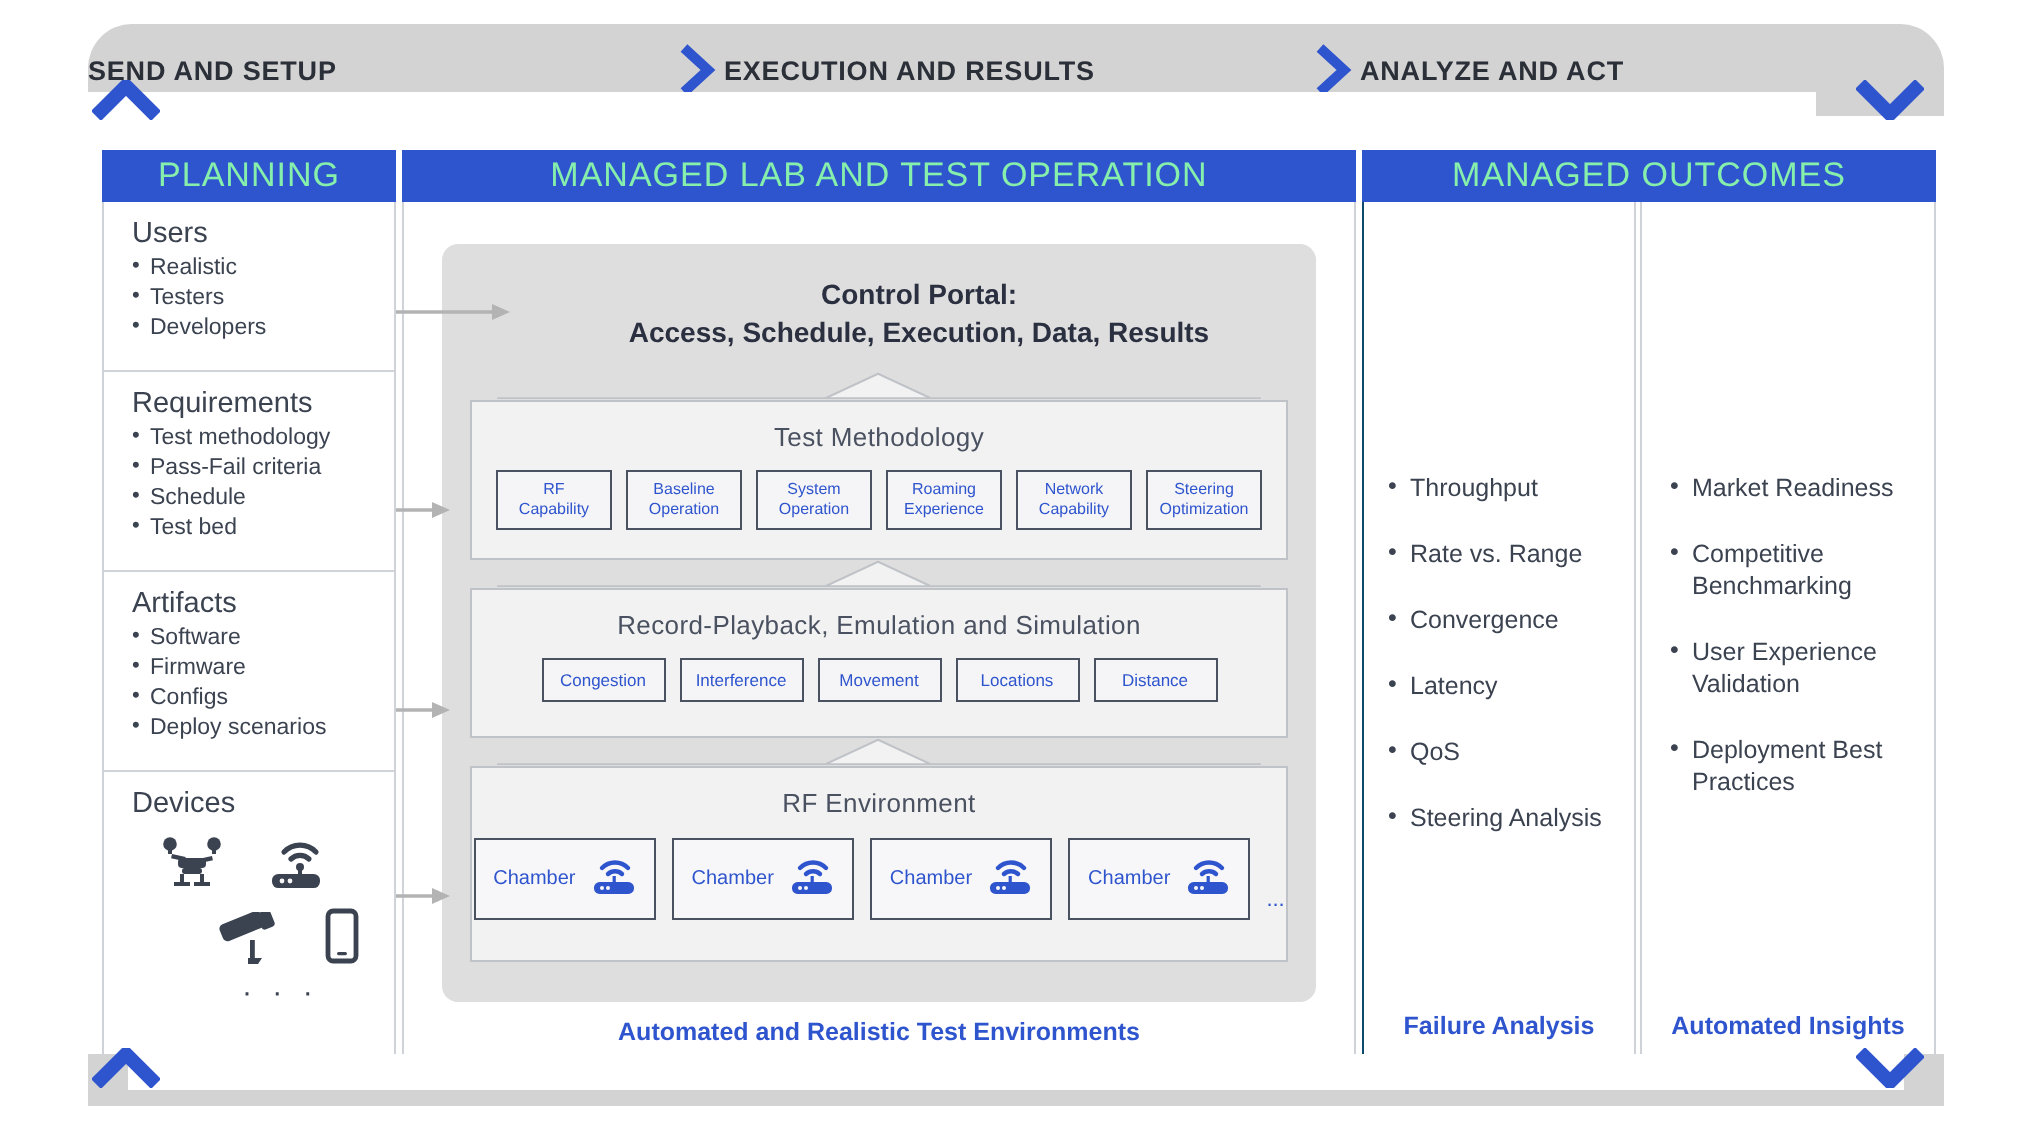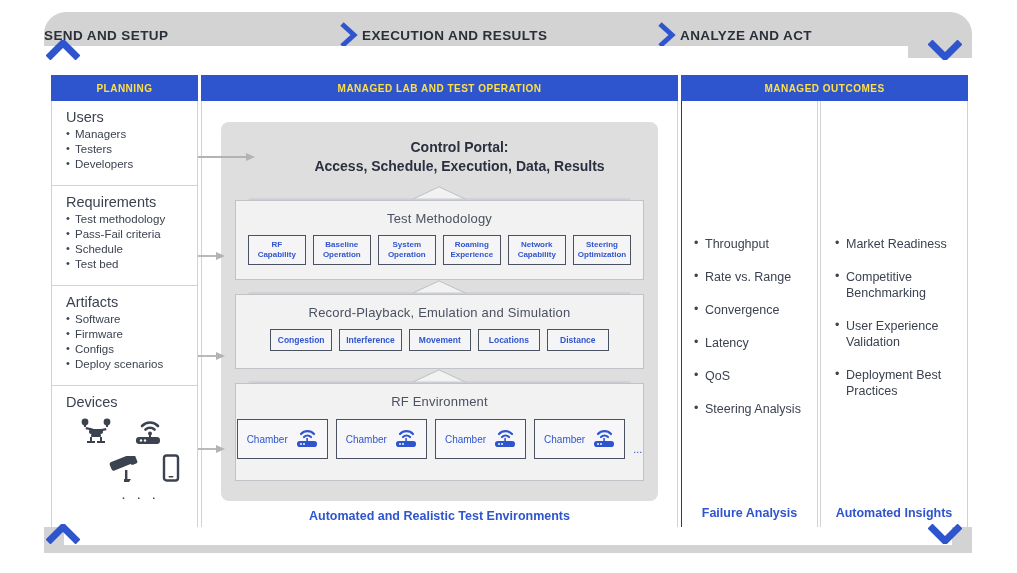--- a/index.html
+++ b/index.html
@@ -40,21 +40,21 @@
   .botbar-wrap { position: absolute; left: 44px; top: 527px; width: 928px; height: 26px; }
   .botbar { position: absolute; inset: 0; background: #d3d3d3; }
   .bot-inner { position: absolute; left: 20px; top: 0; width: 888px; height: 18px; background: #fff; }
   .chev-bl { position: absolute; left: 46px; top: 524px; z-index: 6; }
   .chev-br { position: absolute; left: 928px; top: 524px; z-index: 6; }
 
   
   .hdr {
     position: absolute; top: 75px; height: 26px;
     background: #2f55ce;
-    color: #fde047; font-size: 10px; font-weight: bold; letter-spacing: .5px;
+    color: #86efac; font-size: 17px; font-weight: normal; letter-spacing: .5px;
     display: flex; align-items: center; justify-content: center;
   }
   .hdr-planning { left: 51px;  width: 147px; }
   .hdr-managed  { left: 201px; width: 477px; }
   .hdr-outcomes { left: 681px; width: 287px; }
 
   
   .col { position: absolute; top: 101px; height: 426px; background: #fff; }
   .col-planning { left: 51px;  width: 147px; border-left: 1px solid #cfd2d6; border-right: 1px solid #cfd2d6; }
   .col-managed  { left: 201px; width: 477px; border-left: 1px solid #cfd2d6; border-right: 1px solid #cfd2d6; }
@@ -87,21 +87,21 @@
   .panel {
     position: absolute; left: 14px; width: 409px;
     background: #f2f2f2; border: 1px solid #bfc3c8;
   }
   .panel-methodology { top: 78px;  height: 80px; }
   .panel-record      { top: 172px; height: 75px; }
   .panel-rf          { top: 261px; height: 98px; }
   .panel-h {
     text-align: center; font-size: 13px; color: #4a5160; margin-top: 10px; letter-spacing: .2px;
   }
-  .chip-row { display: flex; justify-content: center; gap: 7px; margin-top: 9px; font-weight: bold; }
+  .chip-row { display: flex; justify-content: center; gap: 7px; margin-top: 9px; }
   .chip {
     background: #f5f5f7; border: 1px solid #4a5160;
     color: #2f55ce; font-size: 8px; line-height: 10px;
     padding: 4px 4px; text-align: center; min-width: 58px;
   }
   .chip-2 { min-width: 62px; font-size: 8.5px; padding: 5px 6px; }
   .chamber-row { display: flex; justify-content: center; align-items: center; gap: 8px; margin-top: 10px; }
   .chamber {
     background: #f7f7f9; border: 1px solid #4a5160;
     color: #2f55ce; font-size: 10px;
@@ -161,21 +161,21 @@
   </div>
 
   <div class="hdr hdr-planning">PLANNING</div>
   <div class="hdr hdr-managed">MANAGED LAB AND TEST OPERATION</div>
   <div class="hdr hdr-outcomes">MANAGED OUTCOMES</div>
 
   <div class="col col-planning">
 
     <div class="plan-sec" style="top:0px; height:85px;">
       <div class="plan-title">Users</div>
-      <div class="plan-li">Managers</div>
+      <div class="plan-li">Realistic</div>
       <div class="plan-li">Testers</div>
       <div class="plan-li">Developers</div>
     </div>
 
     <div class="plan-sec" style="top:85px; height:100px;">
       <div class="plan-title">Requirements</div>
       <div class="plan-li">Test methodology</div>
       <div class="plan-li">Pass-Fail criteria</div>
       <div class="plan-li">Schedule</div>
       <div class="plan-li">Test bed</div>

